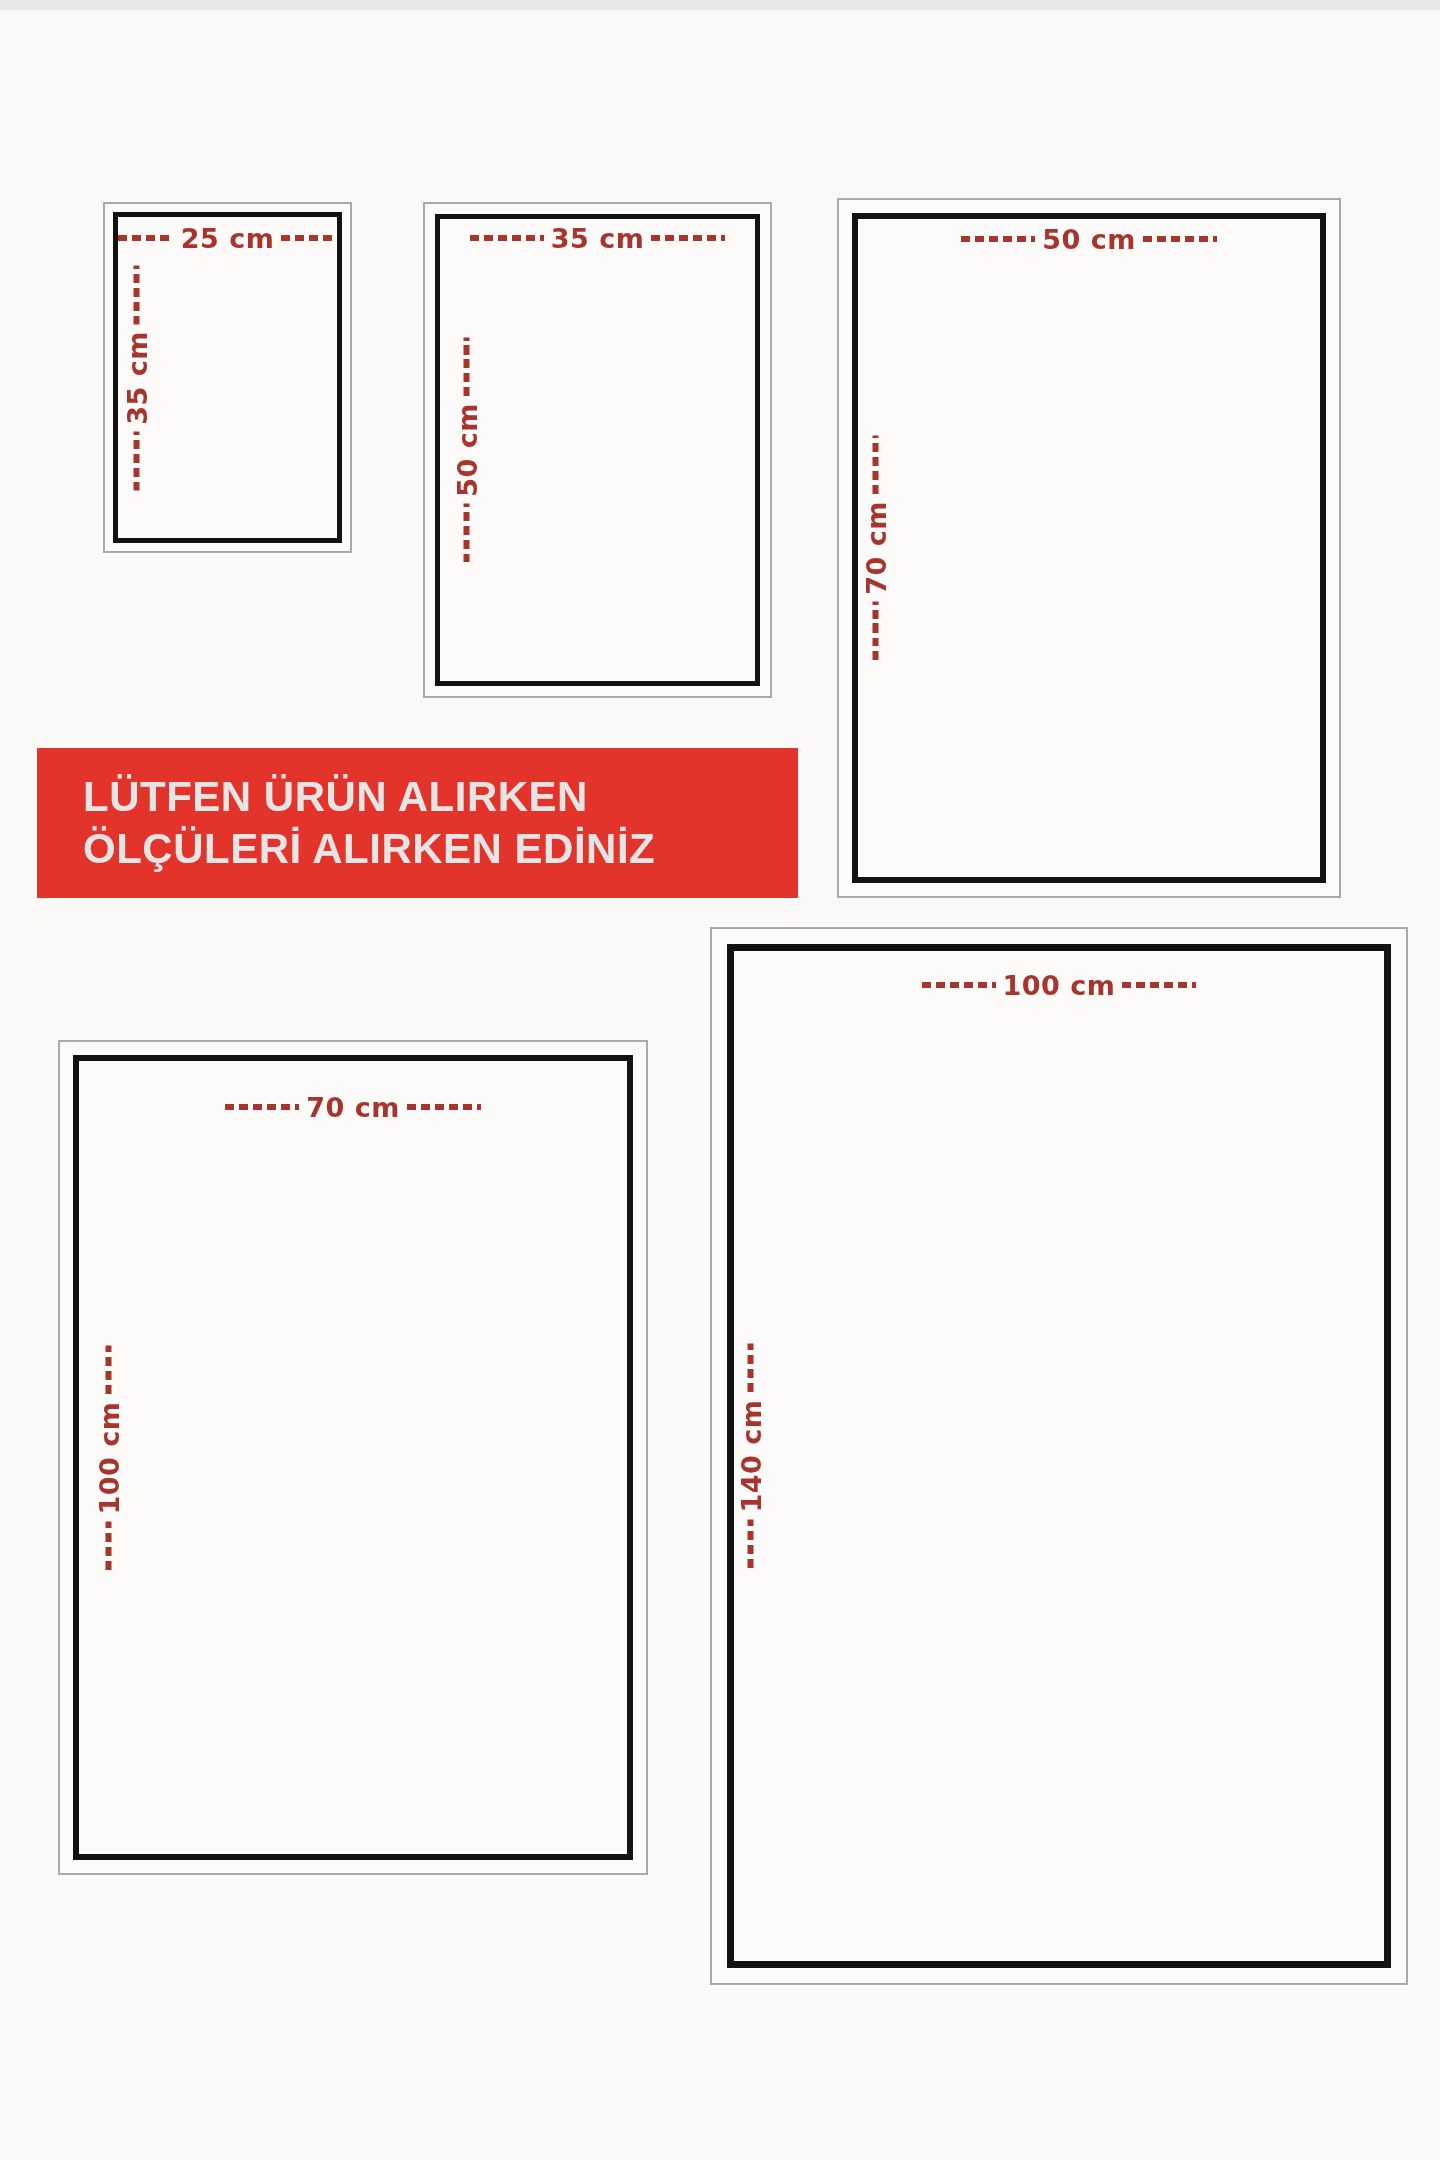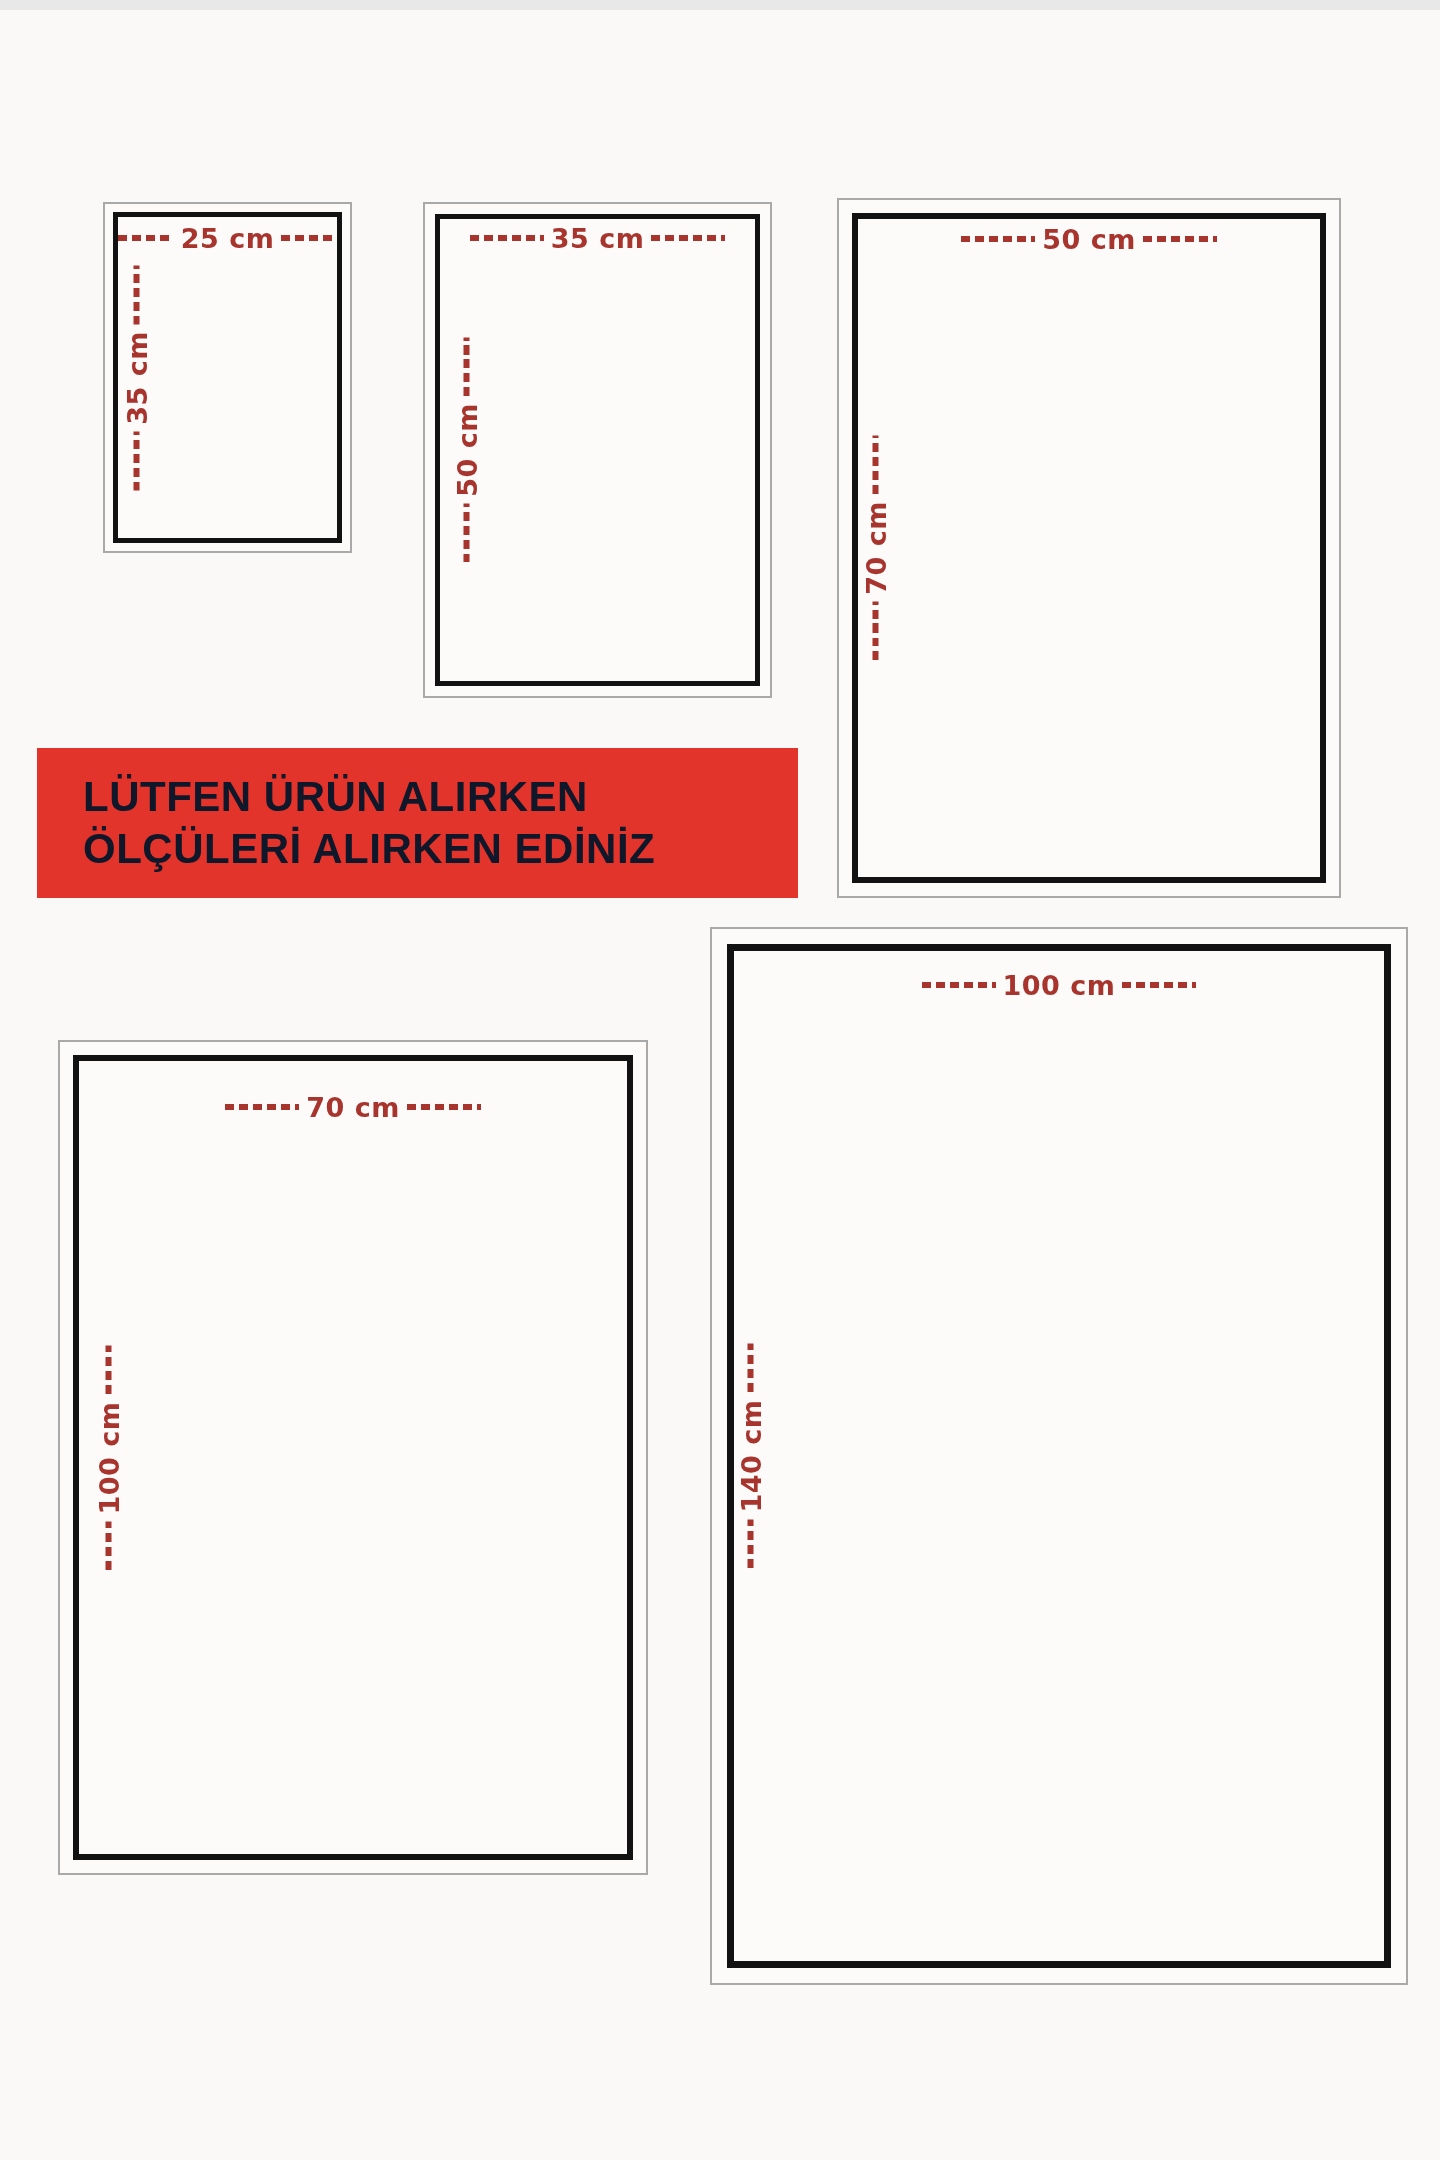--- a/index.html
+++ b/index.html
@@ -49,21 +49,21 @@
   }
   .dim-text{
     font-weight:700;font-size:27px;line-height:1;
     color:var(--label-red);white-space:nowrap;letter-spacing:.5px;
     font-family:"DejaVu Sans",sans-serif;
   }
   
   .banner{
     position:absolute;left:37px;top:738px;width:761px;height:150px;
     background:var(--banner-red);
-    color:#0f172a;
+    color:#e5e5e5;
     display:flex;flex-direction:column;justify-content:center;
     padding-left:46px;
     font-family:"Liberation Sans",sans-serif;
     font-weight:700;font-size:42px;line-height:1.24;letter-spacing:.5px;
     white-space:nowrap;
   }
 </style>
 </head>
 <body>
 

